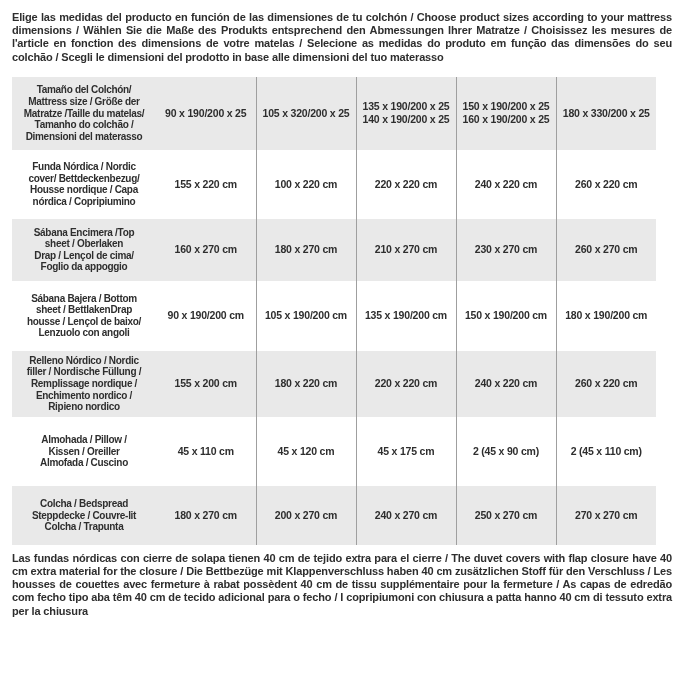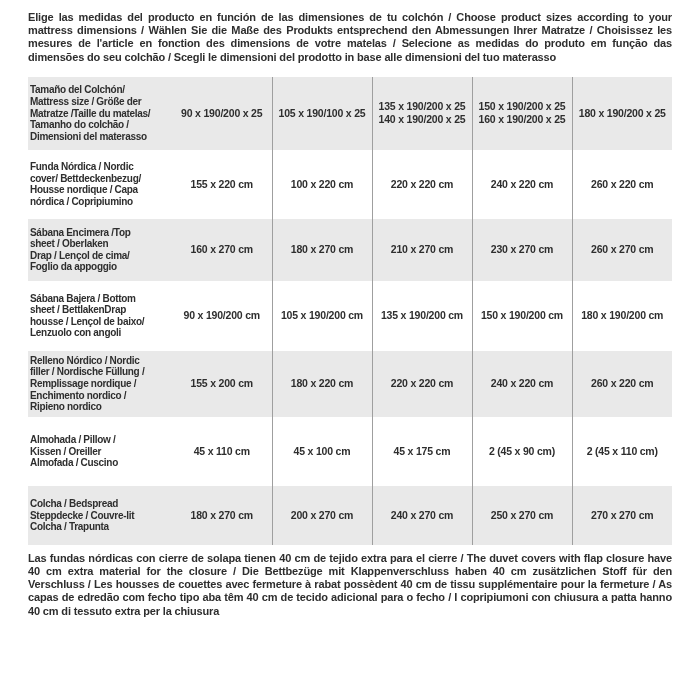--- a/index.html
+++ b/index.html
@@ -9,21 +9,21 @@
     width: 700px;
     height: 700px;
     overflow: hidden;
     font-family: "Liberation Sans", sans-serif;
     color: #2e2e2e;
   }
   .page {
     box-sizing: border-box;
     width: 700px;
     height: 700px;
-    padding: 11px 28px 0 28px;
+    padding: 11px 28px 0 12px;
   }
   p.note {
     margin: 0;
     font-size: 11px;
     font-weight: 700;
     line-height: 13.2px;
     letter-spacing: -0.15px;
     text-align: justify;
     color: #2e2e2e;
   }
@@ -48,21 +48,21 @@
   td {
     font-weight: 700;
     vertical-align: middle;
     white-space: pre-line;
     padding: 0;
   }
   td.label {
     font-size: 10px;
     line-height: 11.6px;
     letter-spacing: -0.3px;
-    text-align: left;
+    text-align: center;
     padding-left: 2px;
     padding-right: 2px;
   }
   td.data {
     font-size: 10.5px;
     line-height: 13px;
     letter-spacing: -0.2px;
     text-align: center;
   }
   td.data + td.data { border-left: 1px solid #9f9f9f; }
@@ -85,26 +85,26 @@
         <col class="c-data">
     </colgroup>
     <tbody>
       <tr>
         <td class="label">Tamaño del Colchón/
 Mattress size / Größe der
 Matratze /Taille du matelas/
 Tamanho do colchão /
 Dimensioni del materasso</td>
         <td class="data">90 x 190/200 x 25</td>
-        <td class="data">105 x 190/100 x 25</td>
+        <td class="data">105 x 320/200 x 25</td>
         <td class="data">135 x 190/200 x 25
 140 x 190/200 x 25</td>
         <td class="data">150 x 190/200 x 25
 160 x 190/200 x 25</td>
-        <td class="data">180 x 190/200 x 25</td>
+        <td class="data">180 x 330/200 x 25</td>
       </tr>
       <tr>
         <td class="label">Funda Nórdica / Nordic
 cover/ Bettdeckenbezug/
 Housse nordique / Capa
 nórdica / Copripiumino</td>
         <td class="data">155 x 220 cm</td>
         <td class="data">100 x 220 cm</td>
         <td class="data">220 x 220 cm</td>
         <td class="data">240 x 220 cm</td>
@@ -142,21 +142,21 @@
         <td class="data">180 x 220 cm</td>
         <td class="data">220 x 220 cm</td>
         <td class="data">240 x 220 cm</td>
         <td class="data">260 x 220 cm</td>
       </tr>
       <tr>
         <td class="label">Almohada / Pillow /
 Kissen / Oreiller
 Almofada / Cuscino</td>
         <td class="data">45 x 110 cm</td>
-        <td class="data">45 x 100 cm</td>
+        <td class="data">45 x 120 cm</td>
         <td class="data">45 x 175 cm</td>
         <td class="data">2 (45 x 90 cm)</td>
         <td class="data">2 (45 x 110 cm)</td>
       </tr>
       <tr>
         <td class="label">Colcha / Bedspread
 Steppdecke / Couvre-lit
 Colcha / Trapunta</td>
         <td class="data">180 x 270 cm</td>
         <td class="data">200 x 270 cm</td>

